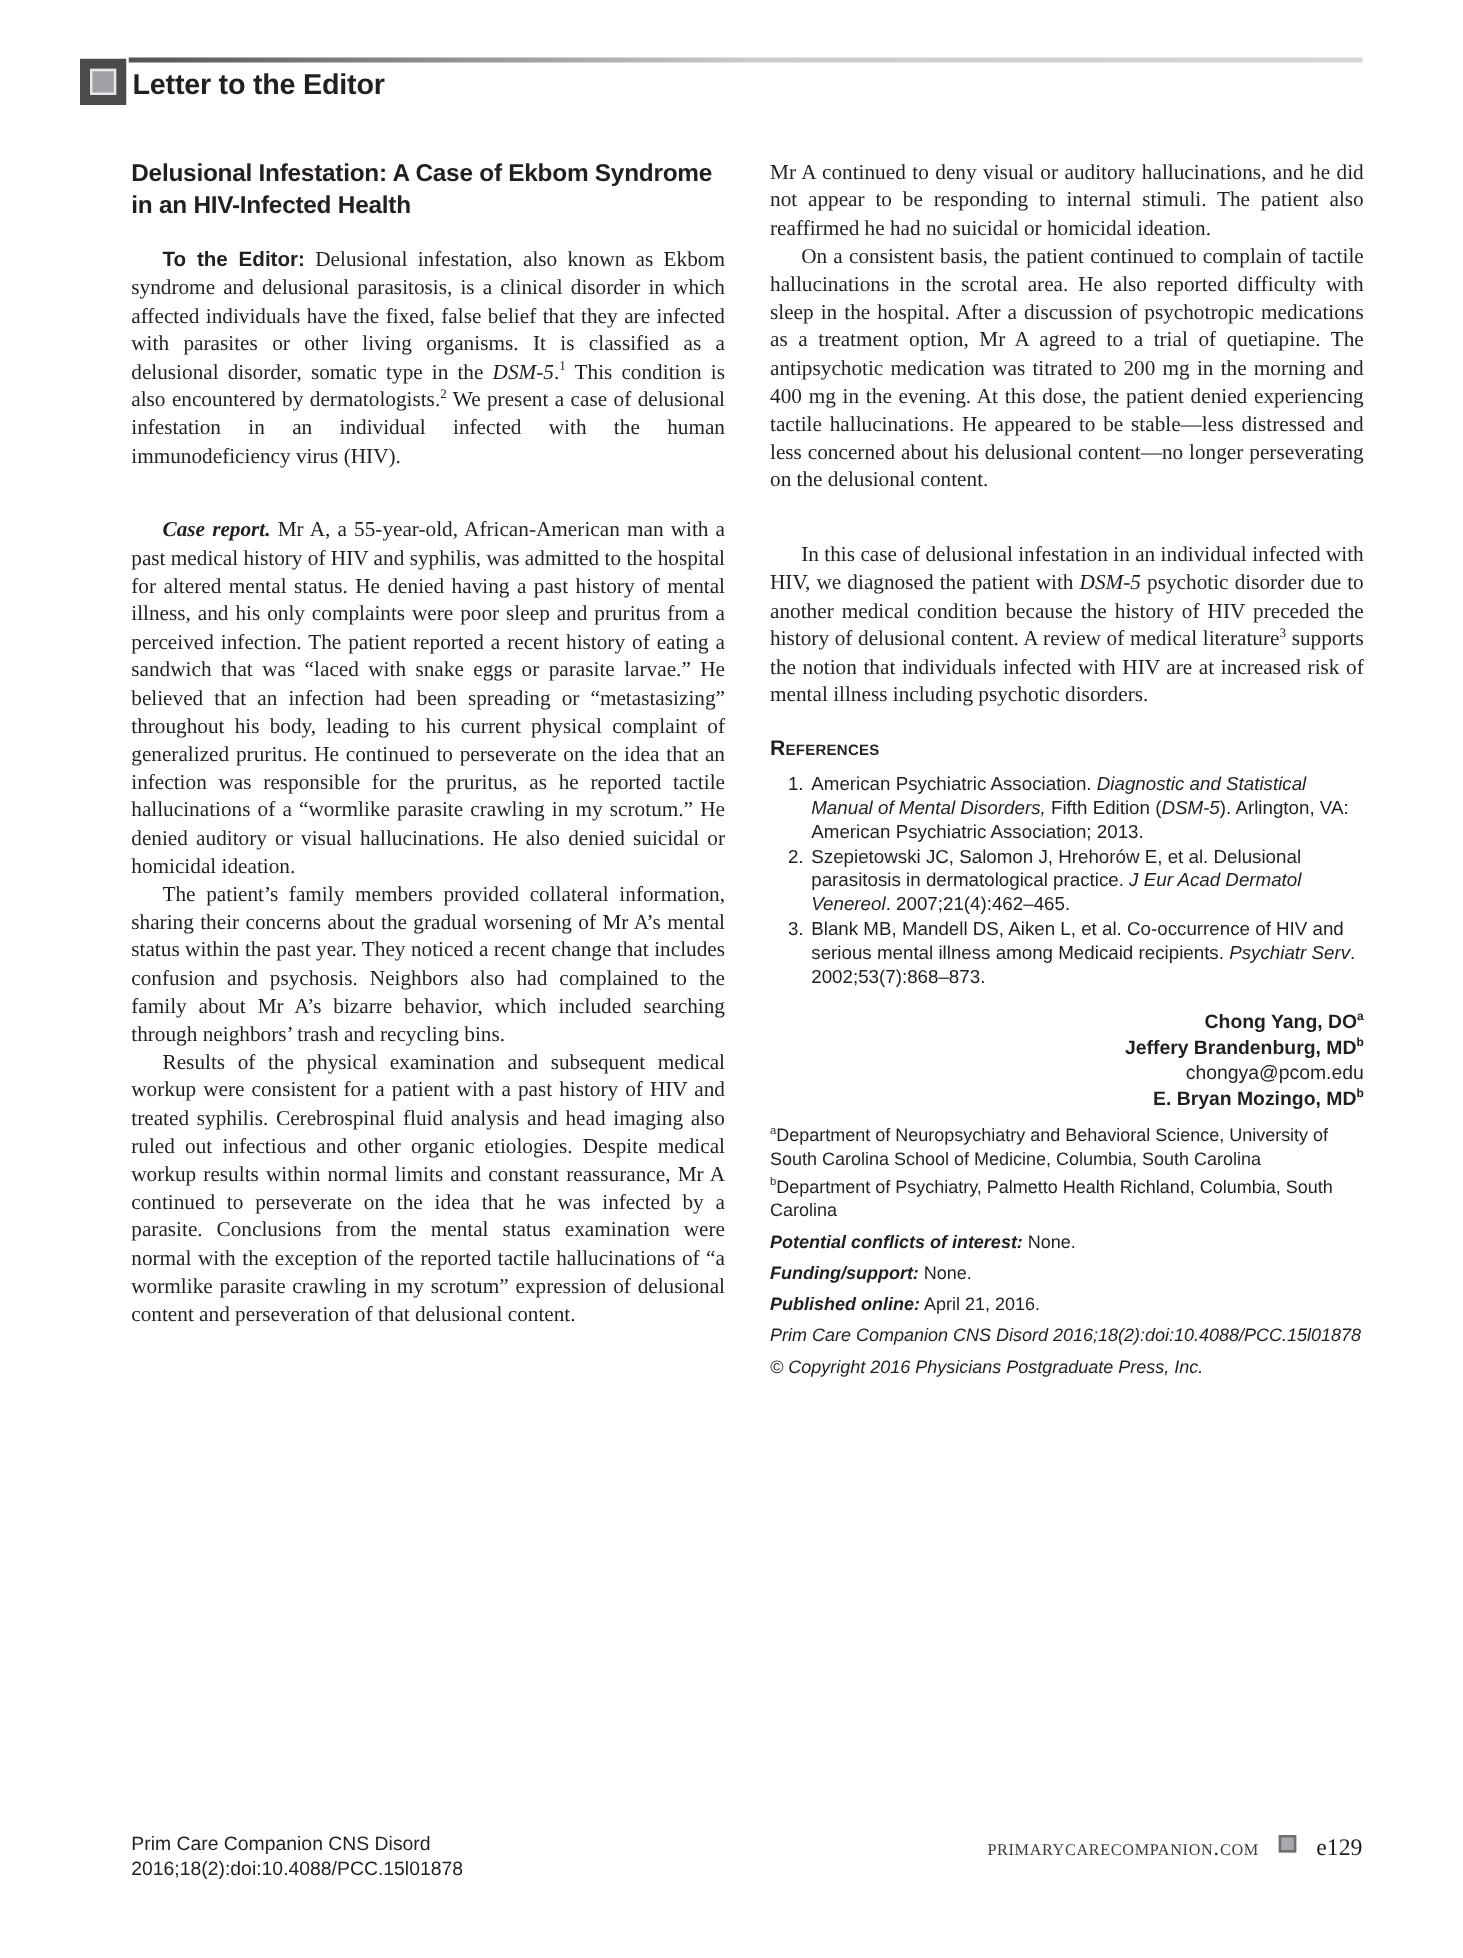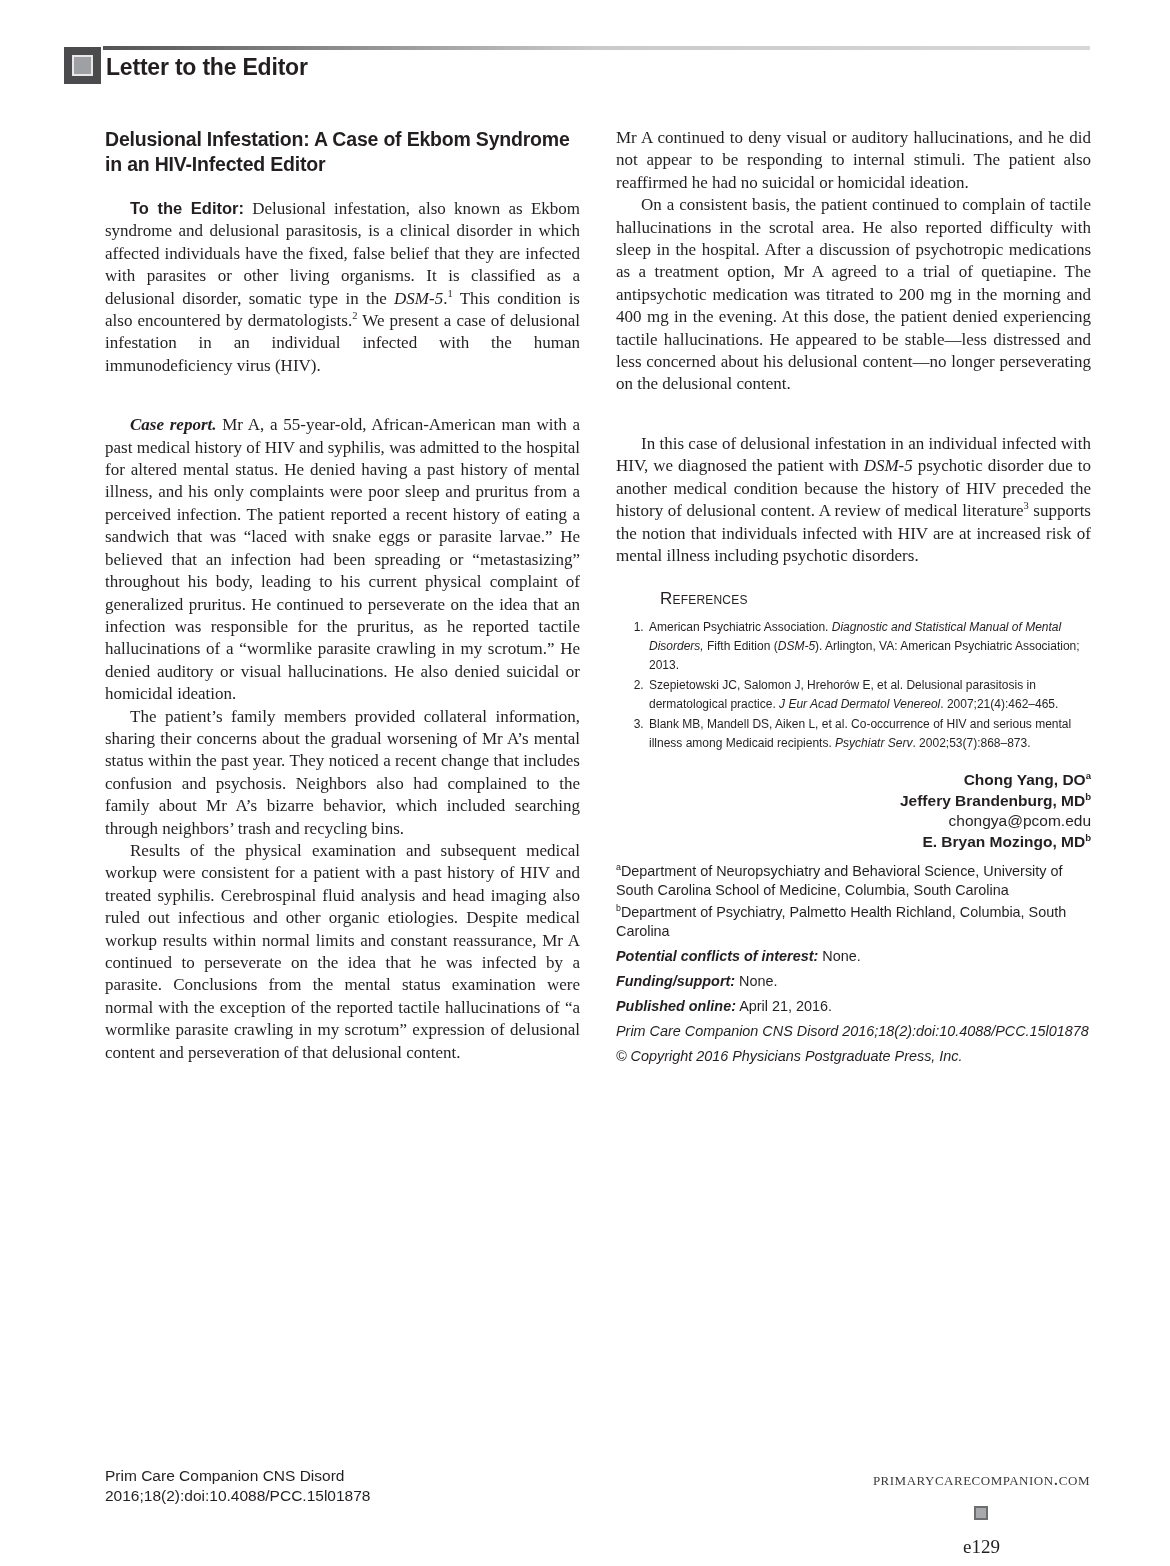--- a/index.html
+++ b/index.html
@@ -64,27 +64,27 @@
     font-weight: bold; font-style: italic;
   }
 
   sup { font-size: 0.62em; vertical-align: super; line-height: 0; }
 
   
   .refs-heading {
     margin-top: 22px;
     font-family: "Liberation Sans", sans-serif;
     font-variant: small-caps; text-transform: lowercase;
-    font-size: 17px; font-weight: normal; letter-spacing: 0.2px; margin-left: 44px;
+    font-size: 17px; font-weight: bold; letter-spacing: 0.2px;
   }
   .refs-heading::first-letter { text-transform: uppercase; }
   .refs-list {
     margin-top: 9px; padding-left: 31px;
     font-family: "Liberation Sans", sans-serif;
-    font-size: 12px; line-height: 19px;
+    font-size: 15px; line-height: 19px;
   }
   .refs-list li { padding-left: 2px; margin-bottom: 1px; }
 
   
   .authors {
     margin-top: 17px; text-align: right;
     font-family: "Liberation Sans", sans-serif;
     font-size: 15.5px; line-height: 20.5px;
   }
 
@@ -100,24 +100,23 @@
   
   .footer {
     position: absolute; left: 105px; top: 1466px; width: 985px;
     display: flex; justify-content: space-between; align-items: flex-start;
   }
   .footer-journal {
     font-family: "Liberation Sans", sans-serif;
     font-size: 15.5px; line-height: 20px;
   }
   .footer-right {
-    display: flex; align-items: center; gap: 16px;
+    display: flex; align-items: flex-start; gap: 16px;
     font-family: "Liberation Serif", serif;
     padding-top: 2px;
-    flex-direction: column;
   }
   .footer-site {
     font-variant: small-caps; text-transform: lowercase;
     font-size: 19px; letter-spacing: 0.5px; color: #3a3a3c;
   }
   .footer-square {
     display: inline-block; width: 14px; height: 14px;
     background: #a7a9ac; border: 2px solid #6d6e70;
   }
   .footer-page { font-size: 19px; }
@@ -133,21 +132,21 @@
       <span class="inner"></span>
     </div>
     <h1 class="section-title">Letter to the Editor</h1>
   </header>
 
   <div class="content">
 
     <div class="col">
       <h2 class="article-title">
         <span>Delusional Infestation: A Case of Ekbom Syndrome</span><br>
-        <span>in an HIV-Infected Editor</span>
+        <span>in an HIV-Infected Health</span>
       </h2>
       <p class="body-para"><span class="lead-bold">To the Editor:</span> Delusional infestation, also known as Ekbom syndrome and delusional parasitosis, is a clinical disorder in which affected individuals have the fixed, false belief that they are infected with parasites or other living organisms. It is classified as a delusional disorder, somatic type in the <i>DSM-5</i>.<sup>1</sup> This condition is also encountered by dermatologists.<sup>2</sup> We present a case of delusional infestation in an individual infected with the human immunodeficiency virus (HIV).</p>
       <p class="body-para gap-above"><span class="lead-bold-italic">Case report.</span> Mr A, a 55-year-old, African-American man with a past medical history of HIV and syphilis, was admitted to the hospital for altered mental status. He denied having a past history of mental illness, and his only complaints were poor sleep and pruritus from a perceived infection. The patient reported a recent history of eating a sandwich that was “laced with snake eggs or parasite larvae.” He believed that an infection had been spreading or “metastasizing” throughout his body, leading to his current physical complaint of generalized pruritus. He continued to perseverate on the idea that an infection was responsible for the pruritus, as he reported tactile hallucinations of a “wormlike parasite crawling in my scrotum.” He denied auditory or visual hallucinations. He also denied suicidal or homicidal ideation.</p>
       <p class="body-para">The patient’s family members provided collateral information, sharing their concerns about the gradual worsening of Mr A’s mental status within the past year. They noticed a recent change that includes confusion and psychosis. Neighbors also had complained to the family about Mr A’s bizarre behavior, which included searching through neighbors’ trash and recycling bins.</p>
       <p class="body-para">Results of the physical examination and subsequent medical workup were consistent for a patient with a past history of HIV and treated syphilis. Cerebrospinal fluid analysis and head imaging also ruled out infectious and other organic etiologies. Despite medical workup results within normal limits and constant reassurance, Mr A continued to perseverate on the idea that he was infected by a parasite. Conclusions from the mental status examination were normal with the exception of the reported tactile hallucinations of “a wormlike parasite crawling in my scrotum” expression of delusional content and perseveration of that delusional content.</p>
     </div>
 
     <div class="col">
       <p class="body-para no-indent">Mr A continued to deny visual or auditory hallucinations, and he did not appear to be responding to internal stimuli. The patient also reaffirmed he had no suicidal or homicidal ideation.</p>
       <p class="body-para">On a consistent basis, the patient continued to complain of tactile hallucinations in the scrotal area. He also reported difficulty with sleep in the hospital. After a discussion of psychotropic medications as a treatment option, Mr A agreed to a trial of quetiapine. The antipsychotic medication was titrated to 200 mg in the morning and 400 mg in the evening. At this dose, the patient denied experiencing tactile hallucinations. He appeared to be stable—less distressed and less concerned about his delusional content—no longer perseverating on the delusional content.</p>

